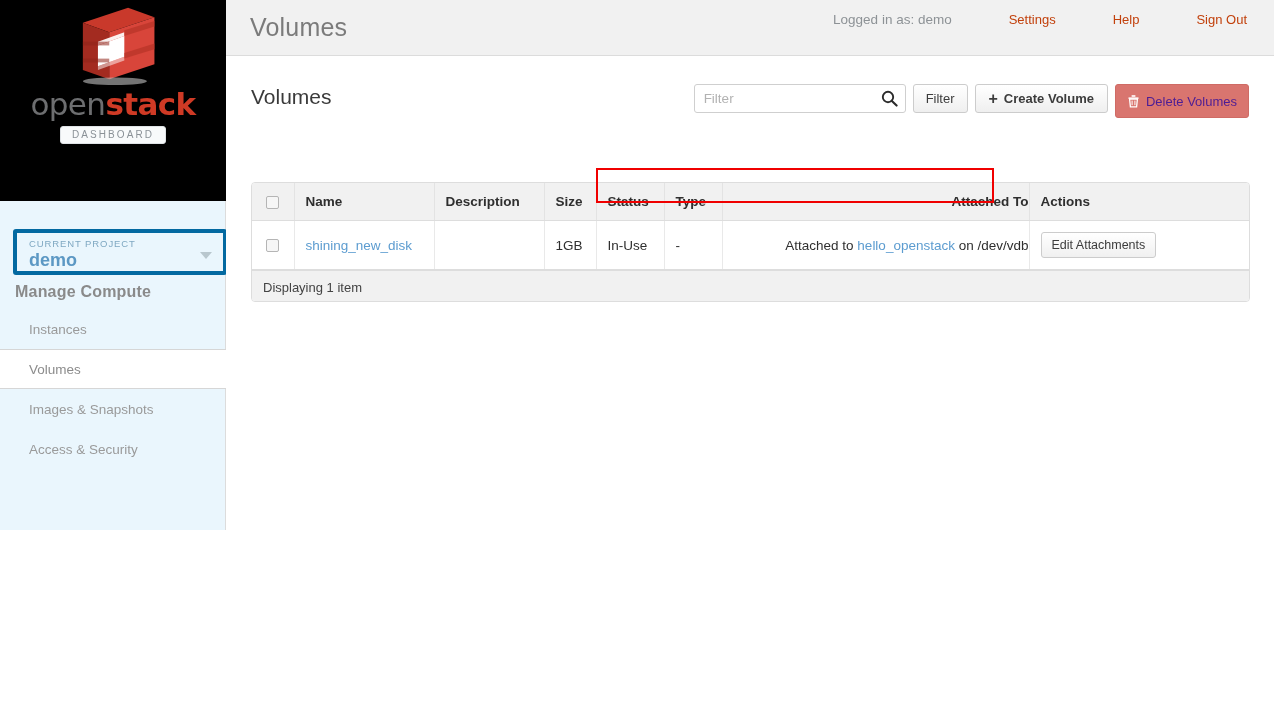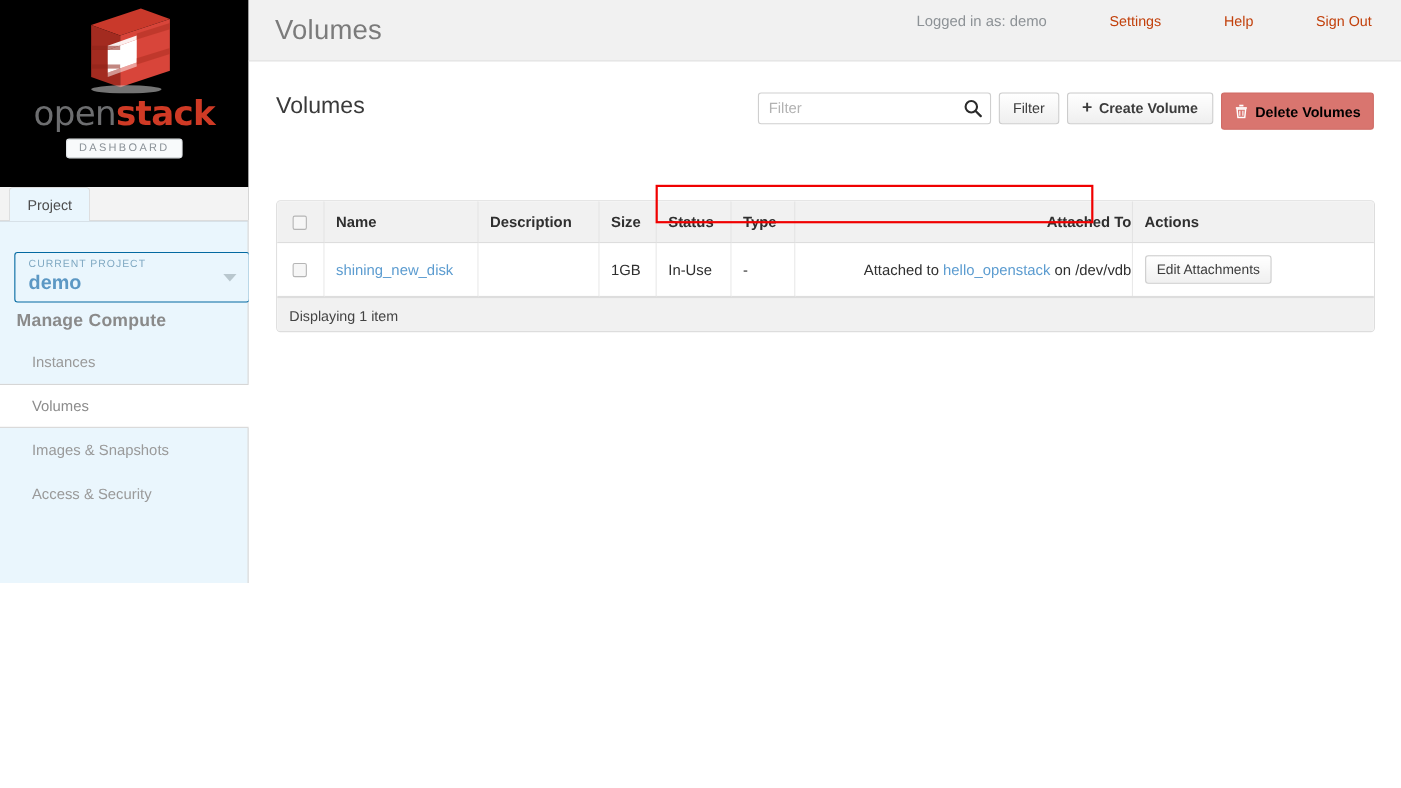--- a/index.html
+++ b/index.html
@@ -48,21 +48,21 @@
     border-top-left-radius: 4px; border-top-right-radius: 4px;
     color: #4d4d4d; font-size: 13px;
   }
 
   .side-panel {
     position: absolute; left: 0; top: 201px; width: 226px; height: 329px;
     background: #eaf6fd; border-right: 1px solid #dcdcdc;
   }
   .proj-select {
     position: absolute; left: 13px; top: 28px; width: 214px; height: 46px;
-    border: 1px solid #0369a1; border-radius: 3px; background: #eaf6fd;
+    border: 4px solid #0369a1; border-radius: 3px; background: #eaf6fd;
     padding: 5px 10px 0 12px;
   }
   .proj-label { font-size: 9.5px; letter-spacing: 0.9px; color: #7fa8c2; line-height: 12px; }
   .proj-name { font-size: 18px; font-weight: 700; color: #5c98c4; line-height: 21px; }
   .caret {
     position: absolute; right: 11px; top: 19px;
     width: 0; height: 0; border-left: 6px solid transparent;
     border-right: 6px solid transparent; border-top: 7px solid #b9c7ce;
   }
   .section-head {
@@ -115,22 +115,22 @@
   .search-icon { position: absolute; right: 7px; top: 5px; }
   .btn {
     height: 29px; display: inline-flex; align-items: center; gap: 6px;
     padding: 0 12px; border: 1px solid #cccccc; border-radius: 3px;
     background: linear-gradient(#ffffff, #efefef);
     font-size: 13px; color: #3c3c3c; cursor: pointer; white-space: nowrap;
     font-family: "Liberation Sans", sans-serif;
   }
   .btn.strong { font-weight: 700; padding: 0 13px; }
   .btn.danger {
-    background: #d9756f; border-color: #cf6b65; color: #000000;
-    font-weight: 700; padding: 16px 11px;
+    background: #d9756f; border-color: #cf6b65; color: #4c1d95;
+    font-weight: 400; padding: 16px 11px;
   }
   .plus { font-size: 16px; font-weight: 700; line-height: 1; }
 
   
   .table-wrap {
     position: absolute; left: 25px; top: 126px; width: 999px;
     border: 1px solid #dddddd; border-radius: 4px; overflow: hidden;
     background: #fff;
   }
   table { width: 100%; border-collapse: collapse; }
@@ -198,23 +198,20 @@
         <polygon points="58,28 90,18 90,24 58,34" fill="#b63327" opacity="0.7"></polygon>
         <polygon points="58,52 90,42 90,48 58,58" fill="#b63327" opacity="0.7"></polygon>
         <ellipse cx="48" cy="82" rx="34" ry="4" fill="#d4d4d4" opacity="0.55"></ellipse>
       </svg>
       <div class="logo-word">
         <span class="open">open</span><span class="stack">stack</span>
       </div>
       <div class="dash-pill">DASHBOARD</div>
     </div>
 
-    <div class="tabstrip">
-      <div class="tab">Project</div>
-    </div>
 
     <div class="side-panel">
 
       <div class="proj-select">
         <div class="proj-label">CURRENT PROJECT</div>
         <div class="proj-name">demo</div>
         <span class="caret"></span>
       </div>
 
       <div class="section-head">Manage Compute</div>

